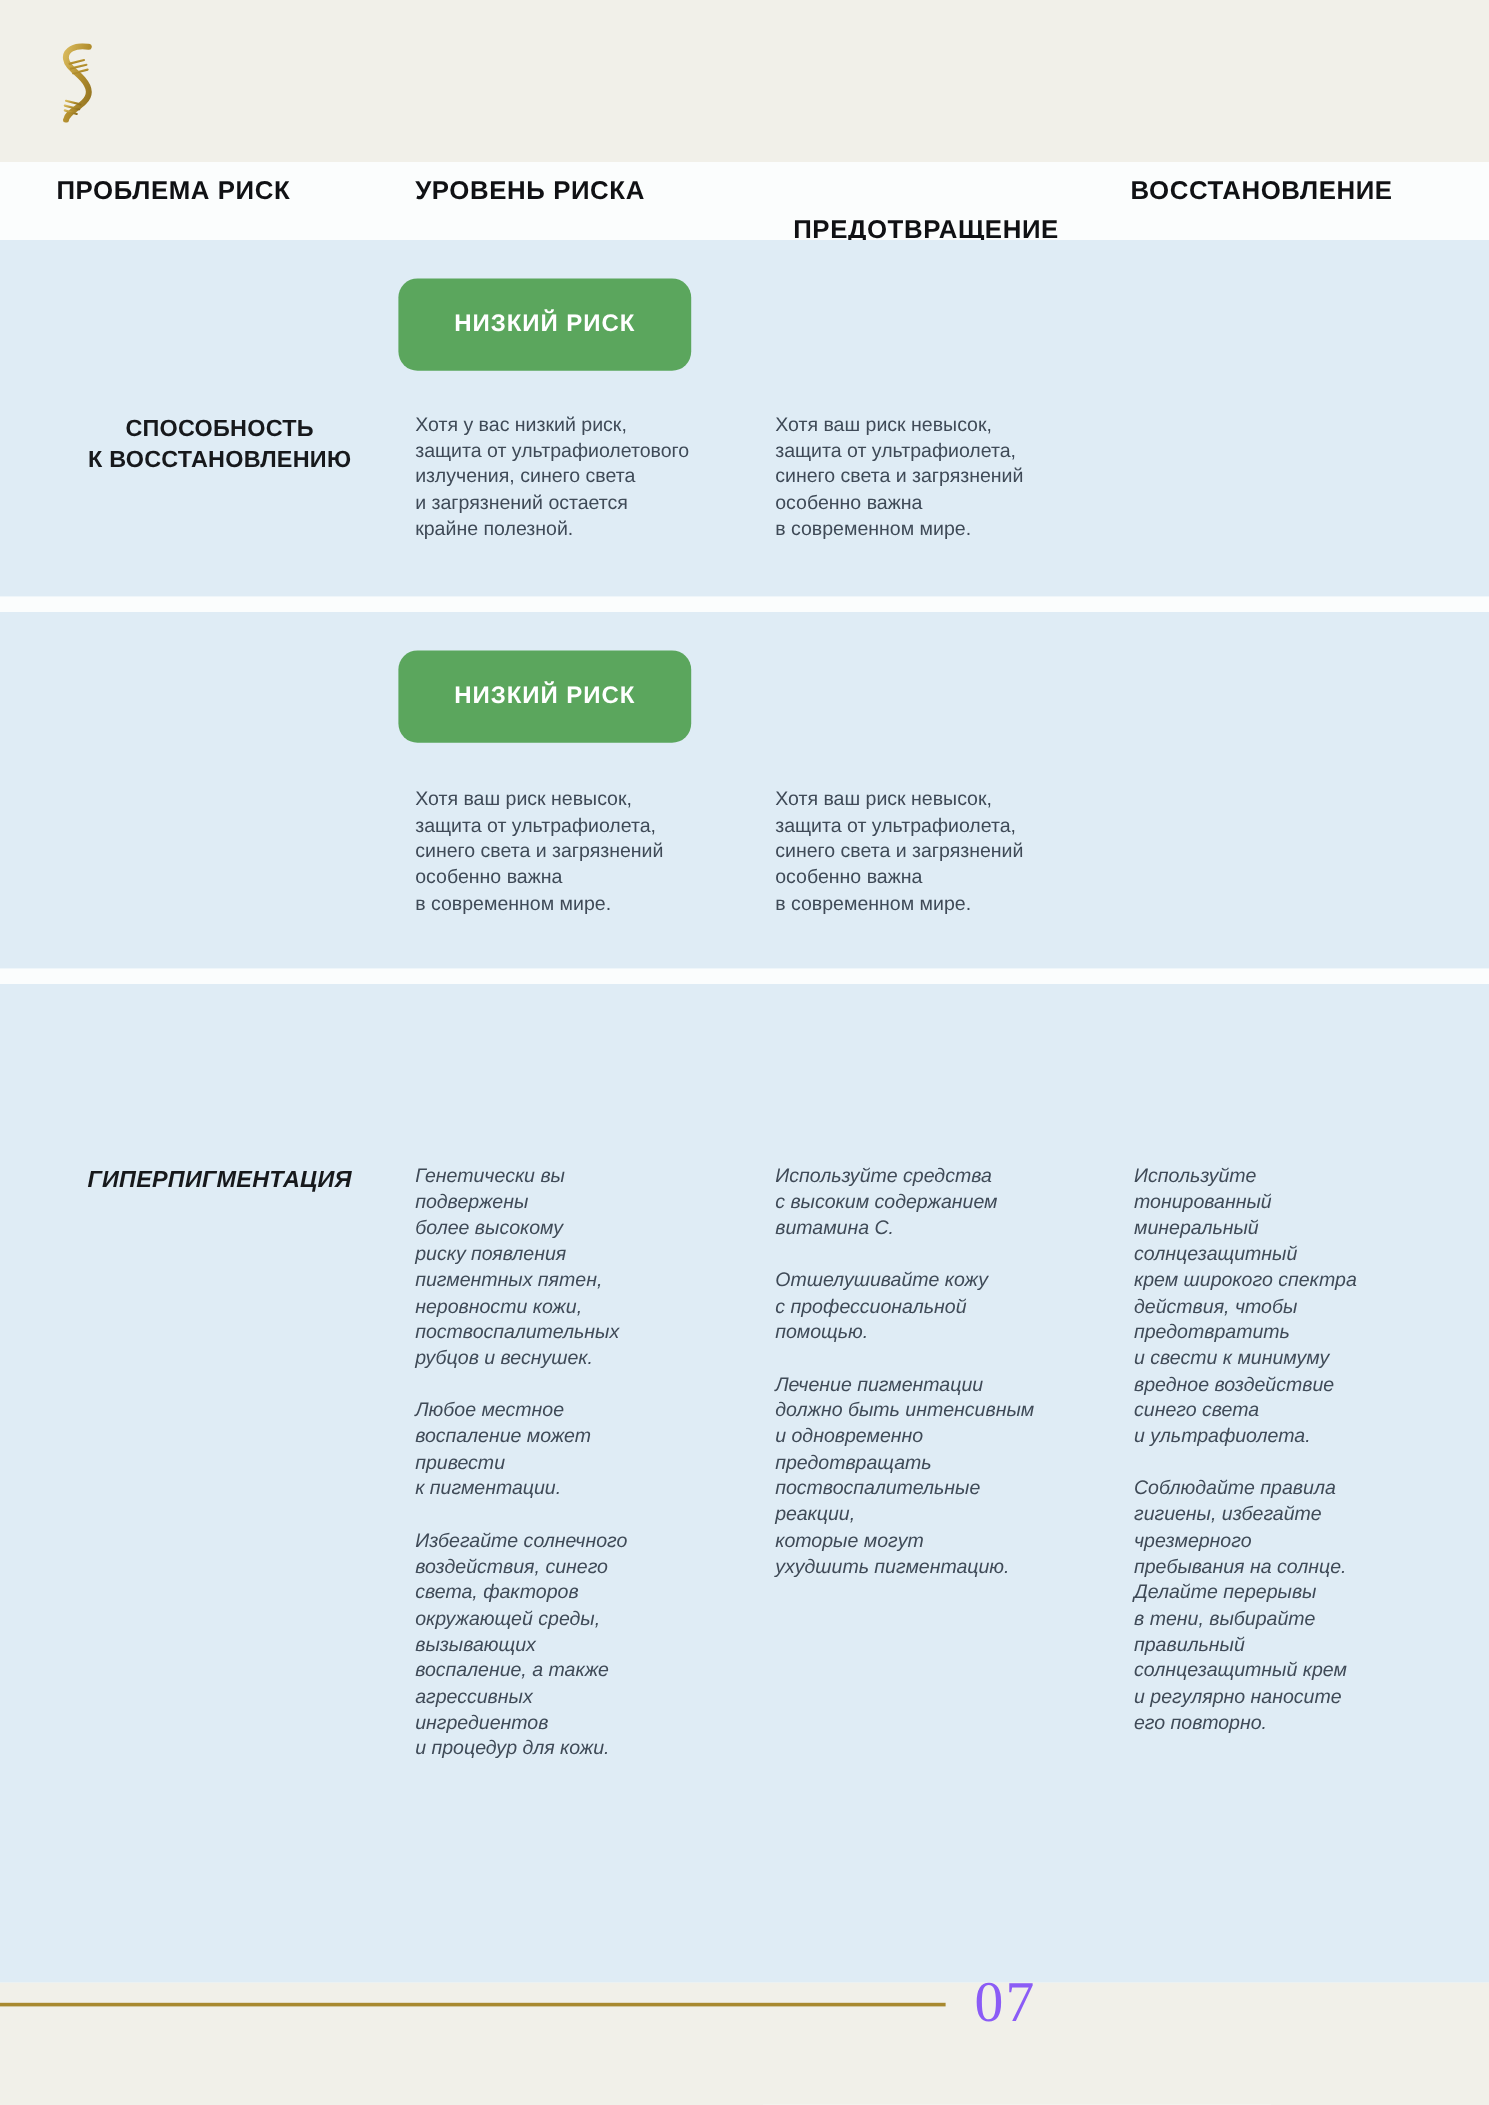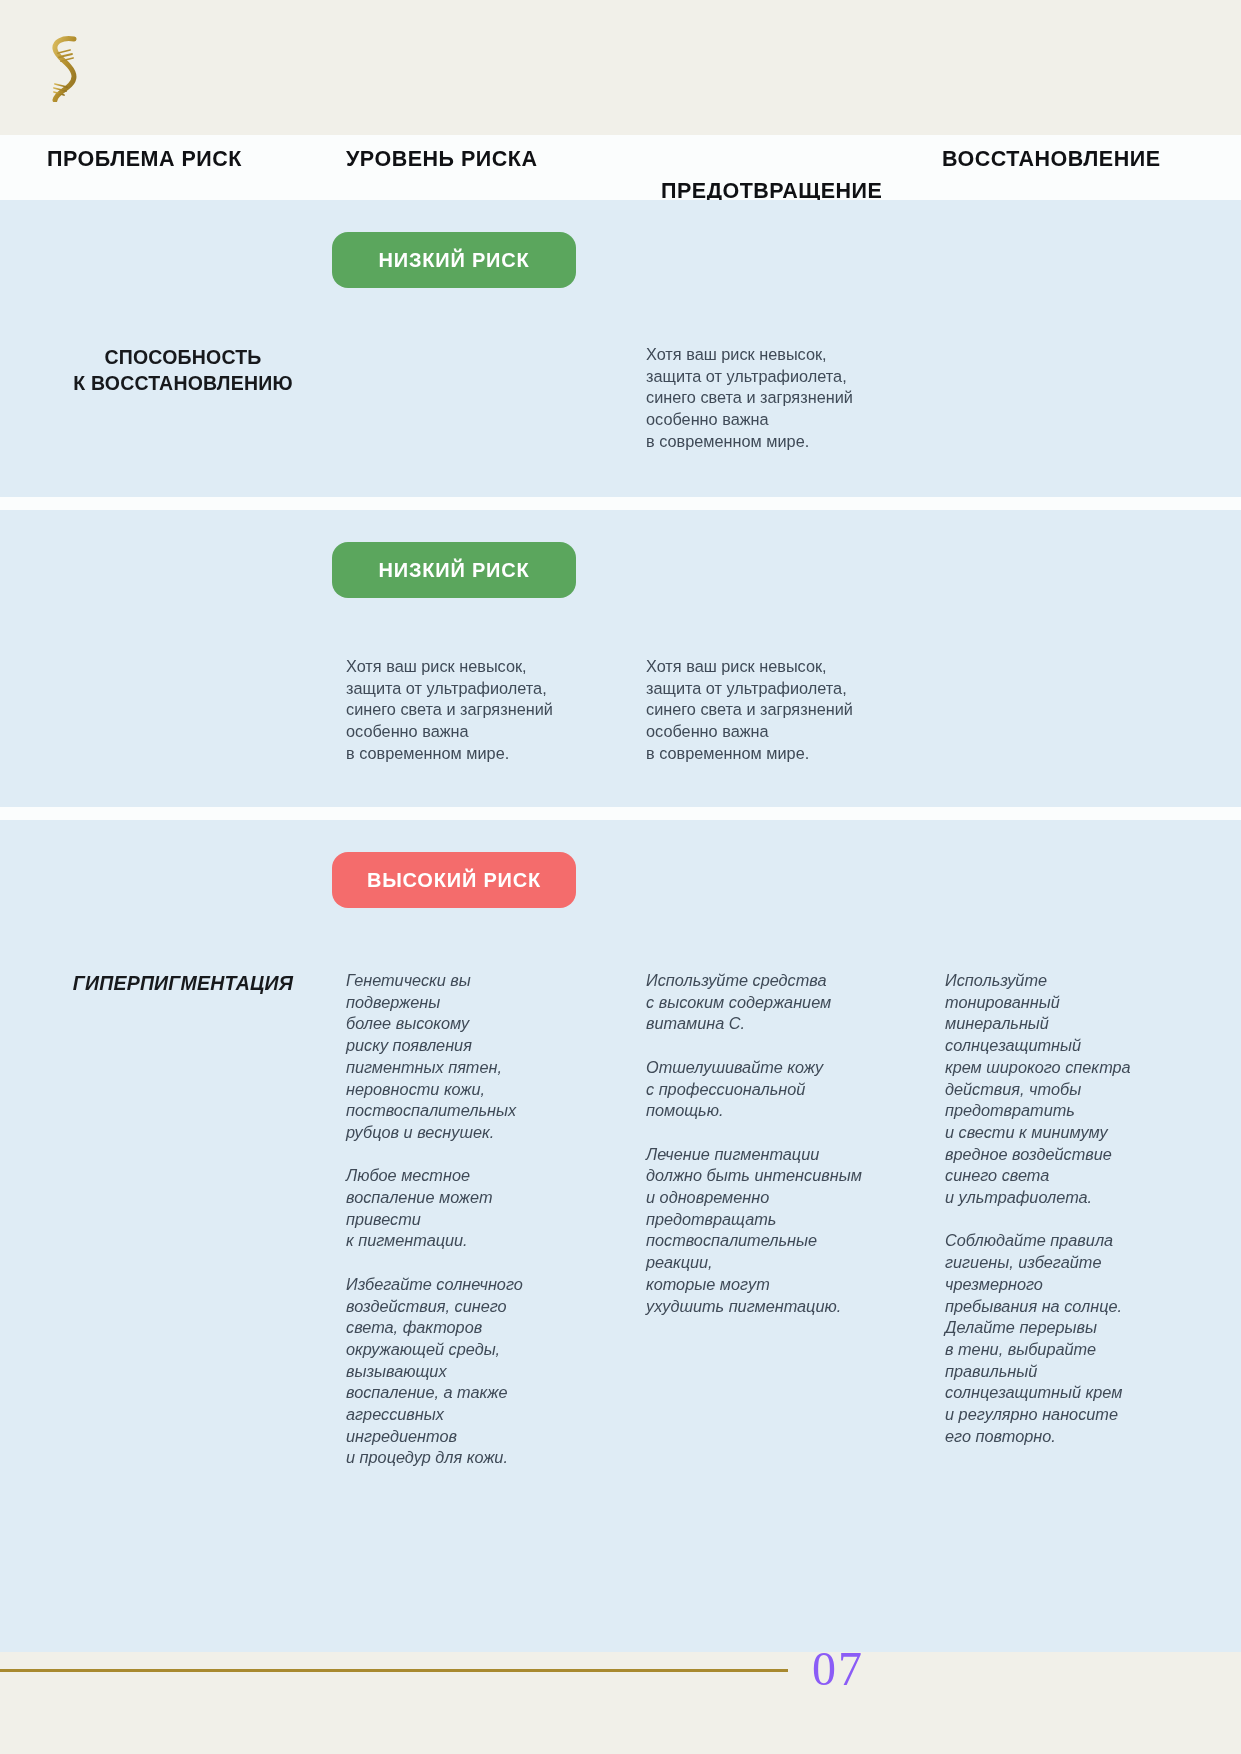--- a/index.html
+++ b/index.html
@@ -28,21 +28,21 @@
   .hcol.c2{left:346px;}
   .hcol.c3{left:661px;margin-top:32px;}
   .hcol.c4{left:942px;}
 
   .row{position:absolute;left:0;width:1241px;background:#dfecf5;}
   .row1{top:65px;height:297px;}      
   .row2{top:375px;height:297px;}     
   .row3{top:685px;height:832px;}     
 
   .badge{
-    position:absolute;left:332px;top:32px;width:244px;height:56px;
+    position:absolute;left:332px;top:32px;width:244px;height:77px;
     border-radius:16px;display:flex;align-items:center;justify-content:center;
     color:#ffffff;font-size:20px;font-weight:700;letter-spacing:.8px;white-space:nowrap;
   }
 
   .cell{
     position:absolute;
     font-size:16.3px;line-height:21.7px;color:#3f4a57;
     white-space:pre-line;
   }
   .cell.problem{
@@ -96,20 +96,25 @@
       <div class="hcol c1">ПРОБЛЕМА РИСК</div>
       <div class="hcol c2">УРОВЕНЬ РИСКА</div>
       <div class="hcol c3">ПРЕДОТВРАЩЕНИЕ</div>
       <div class="hcol c4">ВОССТАНОВЛЕНИЕ</div>
     </div>
 
     <div class="row row1">
       <div class="badge" style="background-color: rgb(91, 166, 93);">НИЗКИЙ РИСК</div>
       <div class="cell problem">СПОСОБНОСТЬ
 К ВОССТАНОВЛЕНИЮ</div>
+      <div class="cell c2">Хотя у вас низкий риск,
+защита от ультрафиолетового
+излучения, синего света
+и загрязнений остается
+крайне полезной.</div>
       <div class="cell c3">Хотя ваш риск невысок,
 защита от ультрафиолета,
 синего света и загрязнений
 особенно важна
 в современном мире.</div>
       <div class="cell c4"></div>
     </div>
 
     <div class="row row2">
       <div class="badge" style="background-color: rgb(91, 166, 93);">НИЗКИЙ РИСК</div>
@@ -120,21 +125,20 @@
 в современном мире.</div>
       <div class="cell c3">Хотя ваш риск невысок,
 защита от ультрафиолета,
 синего света и загрязнений
 особенно важна
 в современном мире.</div>
       <div class="cell c4"></div>
     </div>
 
     <div class="row row3">
-      <div class="badge" style="background-color: rgb(244, 108, 108);">ВЫСОКИЙ РИСК</div>
       <div class="cell problem">ГИПЕРПИГМЕНТАЦИЯ</div>
       <div class="cell c3">Используйте средства
 с высоким содержанием
 витамина C.
 
 Отшелушивайте кожу
 с профессиональной
 помощью.
 
 Лечение пигментации

